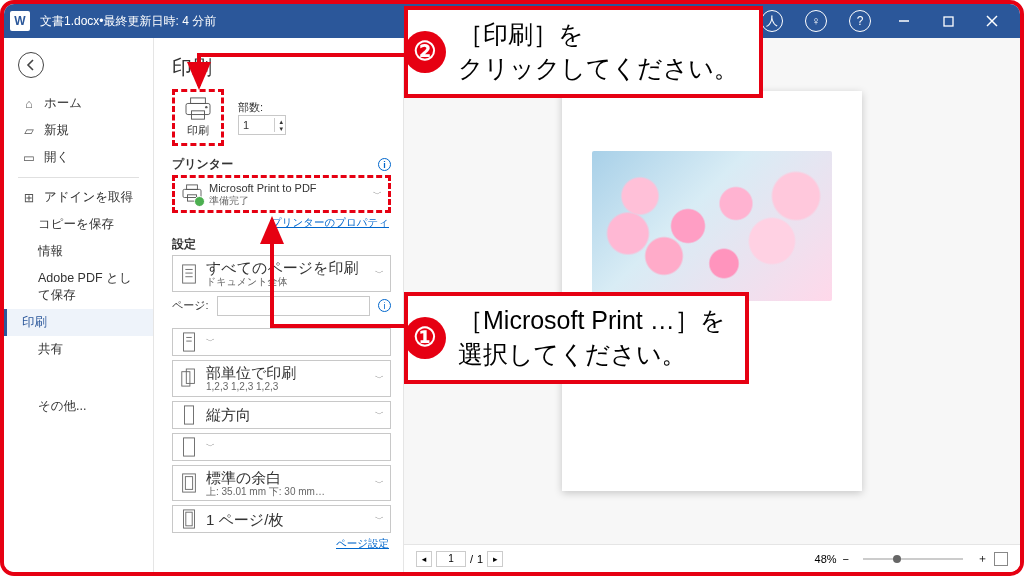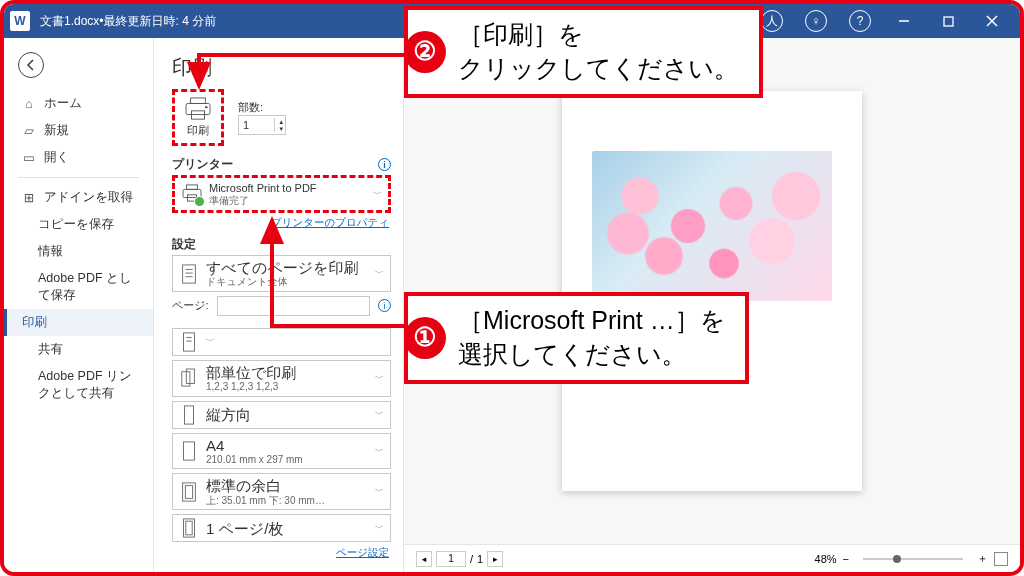--- a/index.html
+++ b/index.html
@@ -174,24 +174,24 @@
         </div>
       <div class="sb-item indent">
           <span>Adobe PDF として保存</span>
         </div>
       <div class="sb-item active indent">
           <span>印刷</span>
         </div>
       <div class="sb-item indent">
           <span>共有</span>
         </div>
-      <div class="sb-item indent">
-          <span>Adobe PDF リンクとして共有</span>
-        </div>
       <div style="height:30px"></div>
+      <div class="sb-item indent">
+          <span>その他...</span>
+        </div>
     </div>
 
     <div class="panel">
       <h1>印刷</h1>
 
       <div class="print-row">
         <div class="print-btn">
           <svg viewBox="0 0 32 26">
               <rect x="8" y="1" width="16" height="6" fill="none" stroke="#555"></rect>
               <rect x="3" y="7" width="26" height="12" rx="2" fill="none" stroke="#555"></rect>
@@ -291,24 +291,20 @@
             <div class="t1">縦方向</div>
           </span>
         <span class="opt-caret">﹀</span>
       </div>
 
       <div class="opt-box">
         <span class="opt-ico">
             <svg viewBox="0 0 18 22">
               <rect x="3" y="1" width="12" height="20"></rect>
             </svg>
-          </span>
-        <span class="opt-text">
-            <div class="t1">A4</div>
-            <div class="t2">210.01 mm x 297 mm</div>
           </span>
         <span class="opt-caret">﹀</span>
       </div>
 
       <div class="opt-box">
         <span class="opt-ico">
             <svg viewBox="0 0 18 22">
               <rect x="2" y="1" width="14" height="20"></rect>
               <rect x="5" y="4" width="8" height="14"></rect>
             </svg>

